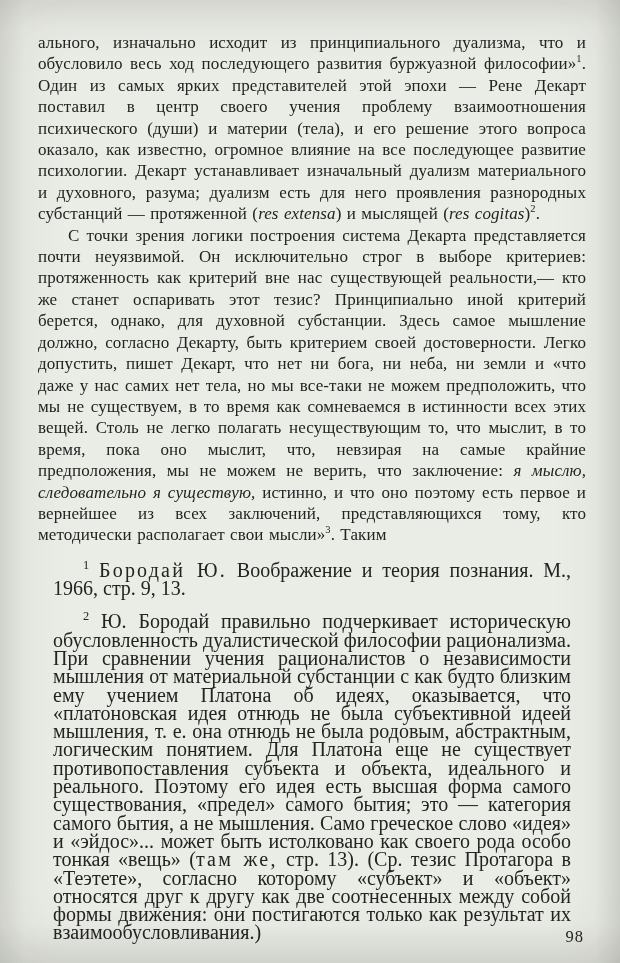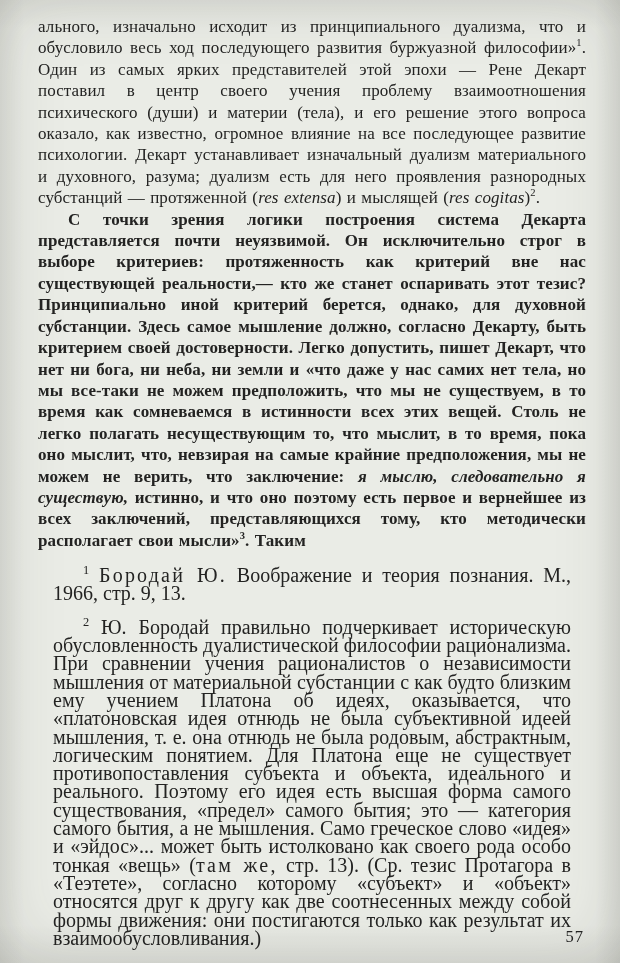--- a/index.html
+++ b/index.html
@@ -14,36 +14,35 @@
   .scan-page {
     position: relative;
     width: 620px;
     height: 963px;
     box-sizing: border-box;
     background:
       linear-gradient(90deg, rgba(40,40,35,0.07) 0%, rgba(40,40,35,0) 4%, rgba(40,40,35,0) 96%, rgba(40,40,35,0.09) 100%),
       linear-gradient(180deg, rgba(40,40,35,0.05) 0%, rgba(40,40,35,0) 3%, rgba(40,40,35,0) 96%, rgba(40,40,35,0.07) 100%),
       var(--paper, #eaece6);
     box-shadow: inset 0 0 70px rgba(60,60,52,0.14);
-    padding: 16px 34px 0 38px;
+    padding: 32px 34px 0 38px;
     font-family: "Liberation Serif", "DejaVu Serif", serif;
     color: var(--ink, #232322);
     overflow: hidden;
   }
   .body-text p.para {
     margin: 0;
     text-align: justify;
     font-size: 17px;
     line-height: 21.4px;
     letter-spacing: 0.1px;
     word-spacing: 1px;
   }
   .body-text p.para.indent {
     text-indent: 30px;
-    font-weight: bold;
   }
   .footnotes {
     margin-top: 9px;
     text-align: justify;
   }
   .footnotes p.footnote {
     margin: 15px;
     font-size: 20px;
     line-height: 18.3px;
     text-indent: 30px;
@@ -71,14 +70,14 @@
   <div class="body-text">
       <p class="para"><span>ального, изначально исходит из принципиального дуализма, что и обусловило весь ход последующего развития буржуазной философии»</span><sup>1</sup><span>. Один из самых ярких представителей этой эпохи — Рене Декарт поставил в центр своего учения проблему взаимоотношения психического (души) и материи (тела), и его решение этого вопроса оказало, как известно, огромное влияние на все последующее развитие психологии. Декарт устанавливает изначальный дуализм материального и духовного, разума; дуализм есть для него проявления разнородных субстанций — протяженной (</span><span class="it">res extensa</span><span>) и мыслящей (</span><span class="it">res cogitas</span><span>)</span><sup>2</sup><span>.</span></p>
       <p class="para indent"><span>С точки зрения логики построения система Декарта представляется почти неуязвимой. Он исключительно строг в выборе критериев: протяженность как критерий вне нас существующей реальности,— кто же станет оспаривать этот тезис? Принципиально иной критерий берется, однако, для духовной субстанции. Здесь самое мышление должно, согласно Декарту, быть критерием своей достоверности. Легко допустить, пишет Декарт, что нет ни бога, ни неба, ни земли и «что даже у нас самих нет тела, но мы все-таки не можем предположить, что мы не существуем, в то время как сомневаемся в истинности всех этих вещей. Столь не легко полагать несуществующим то, что мыслит, в то время, пока оно мыслит, что, невзирая на самые крайние предположения, мы не можем не верить, что заключение: </span><span class="it">я мыслю, следовательно я существую,</span><span> истинно, и что оно поэтому есть первое и вернейшее из всех заключений, представляющихся тому, кто методически располагает свои мысли»</span><sup>3</sup><span>. Таким</span></p>
     </div>
 
   <div class="footnotes">
       <p class="footnote"><sup>1</sup><span> </span><span class="sp">Бородай Ю.</span><span> Воображение и теория познания. М., 1966, стр. 9, 13.</span></p>
       <p class="footnote"><sup>2</sup><span> Ю. Бородай правильно подчеркивает историческую обусловленность дуалистической философии рационализма. При сравнении учения рационалистов о независимости мышления от материальной субстанции с как будто близким ему учением Платона об идеях, оказывается, что «платоновская идея отнюдь не была субъективной идеей мышления, т. е. она отнюдь не была родовым, абстрактным, логическим понятием. Для Платона еще не существует противопоставления субъекта и объекта, идеального и реального. Поэтому его идея есть высшая форма самого существования, «предел» самого бытия; это — категория самого бытия, а не мышления. Само греческое слово «идея» и «эйдос»... может быть истолковано как своего рода особо тонкая «вещь» (</span><span class="sp">там же,</span><span> стр. 13). (Ср. тезис Протагора в «Теэтете», согласно которому «субъект» и «объект» относятся друг к другу как две соотнесенных между собой формы движения: они постигаются только как результат их взаимообусловливания.)</span></p>
     </div>
 
-  <div class="page-number">57</div>
+  <div class="page-number">98</div>
 </div>
 
 </body></html>

